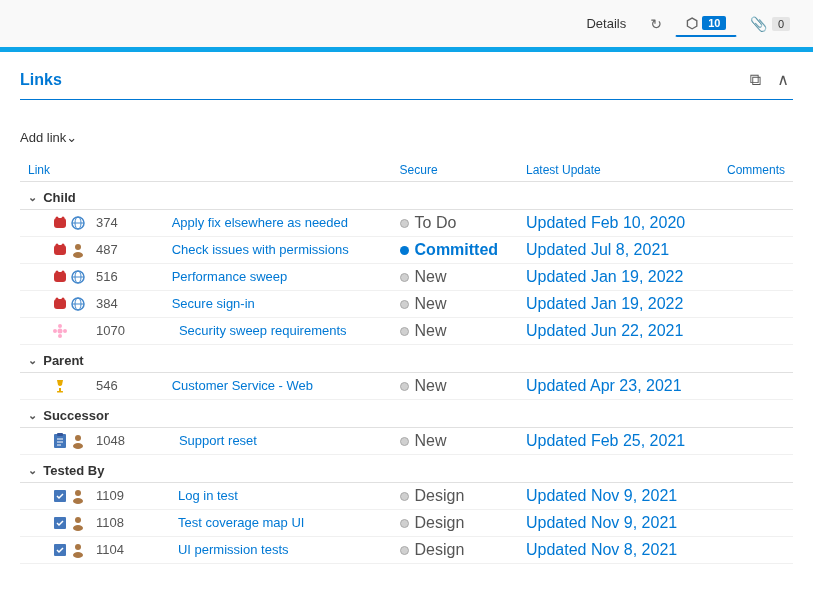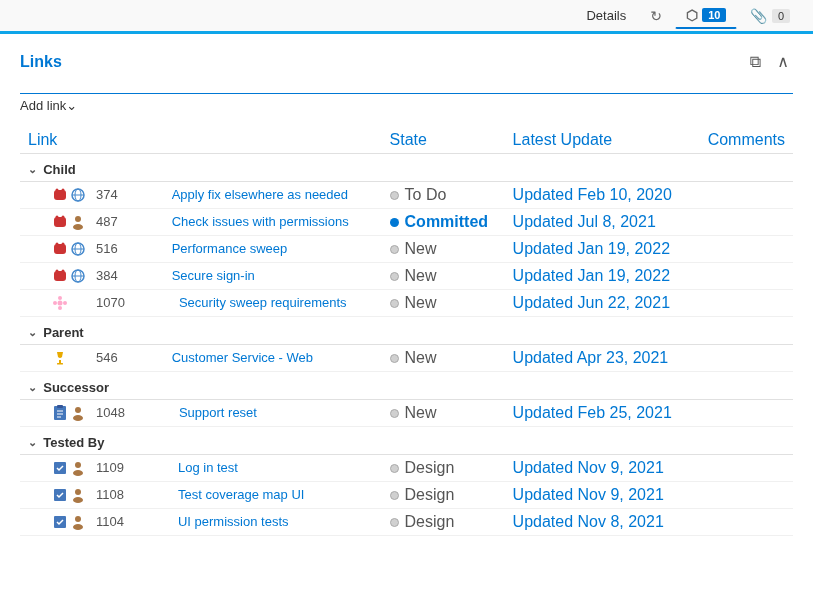--- a/index.html
+++ b/index.html
@@ -10,22 +10,22 @@
       color: #333;
       width: 813px;
       min-height: 599px;
     }
 
     
     .toolbar {
       display: flex;
       align-items: center;
       justify-content: flex-end;
-      border-bottom: 3px solid #0ea5e9;
-      padding: 2px 12px;
+      border-bottom: 5px solid #0ea5e9;
+      padding: 10px 12px;
       background: #f9f9f9;
       gap: 2px;
     }
     .toolbar-btn {
       display: flex;
       align-items: center;
       gap: 4px;
       padding: 4px 10px;
       border: 1px solid transparent;
       background: transparent;
@@ -56,23 +56,23 @@
     }
 
     
     .links-panel {
       padding: 16px 20px;
     }
     .links-header {
       display: flex;
       align-items: center;
       justify-content: space-between;
-      margin-bottom: 0;
+      margin-bottom: 26px;
       border-bottom: 1px solid #0078d4;
-      padding-bottom: 20px;
+      padding-bottom: 8px;
     }
     .links-title {
       font-size: 16px;
       font-weight: 600;
       color: #0078d4;
     }
     .links-actions {
       display: flex;
       align-items: center;
       gap: 8px;
@@ -104,21 +104,21 @@
     .links-table {
       width: 100%;
       border-collapse: collapse;
     }
     .links-table th {
       text-align: left;
       color: #0078d4;
       font-weight: 400;
       padding: 4px 8px;
       border-bottom: 1px solid #e0e0e0;
-      font-size: 16px;
+      font-size: 12px;
     }
     .links-table th.col-comments {
       text-align: right;
     }
     .links-table td {
       padding: 4px 8px;
       vertical-align: middle;
       border-bottom: 1px solid #f0f0f0;
     }
 
@@ -243,21 +243,21 @@
 
   <button class="add-link-btn">
     <span>Add link</span>
     <span>⌄</span>
   </button>
 
   <table class="links-table">
     <thead>
       <tr>
         <th>Link</th>
-        <th>State</th>
+        <th>Secure</th>
         <th>Latest Update</th>
         <th class="col-comments">Comments</th>
       </tr>
     </thead>
     <tbody id="table-body">
     <tr class="group-row">
     <td colspan="4">
       <div class="group-label">
         <span class="chevron">⌄</span>
         <span>Child</span>

